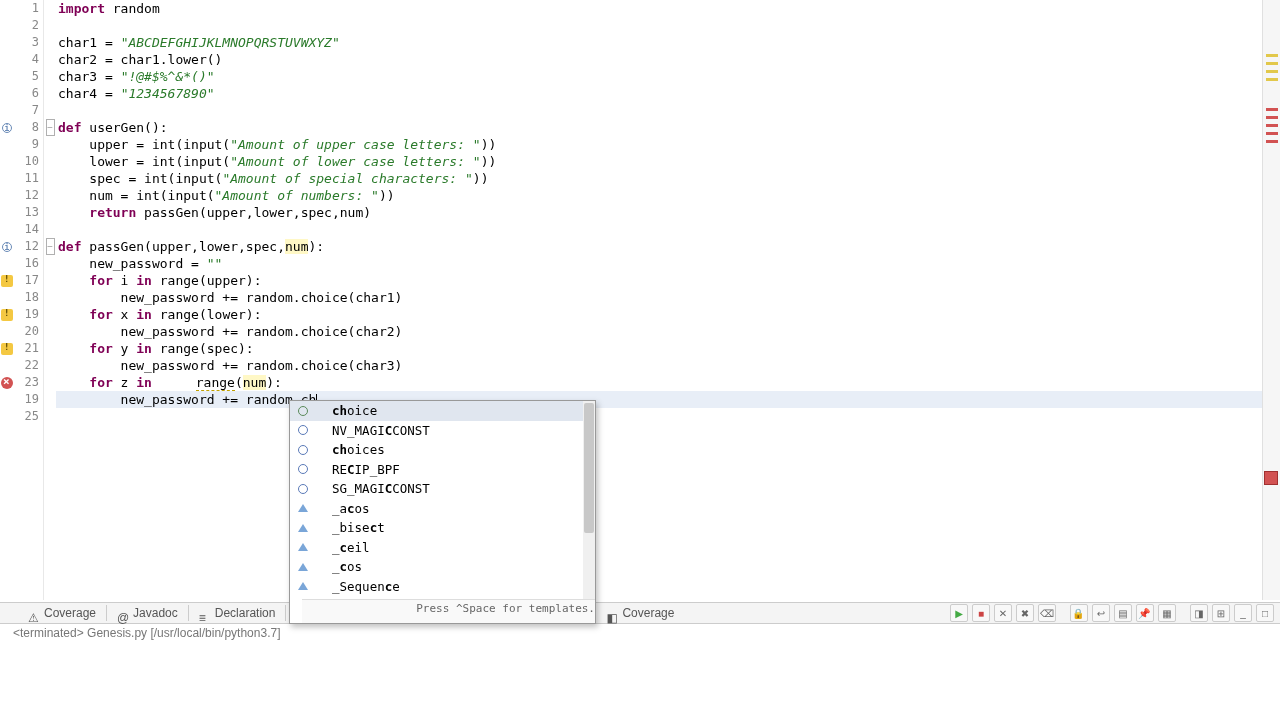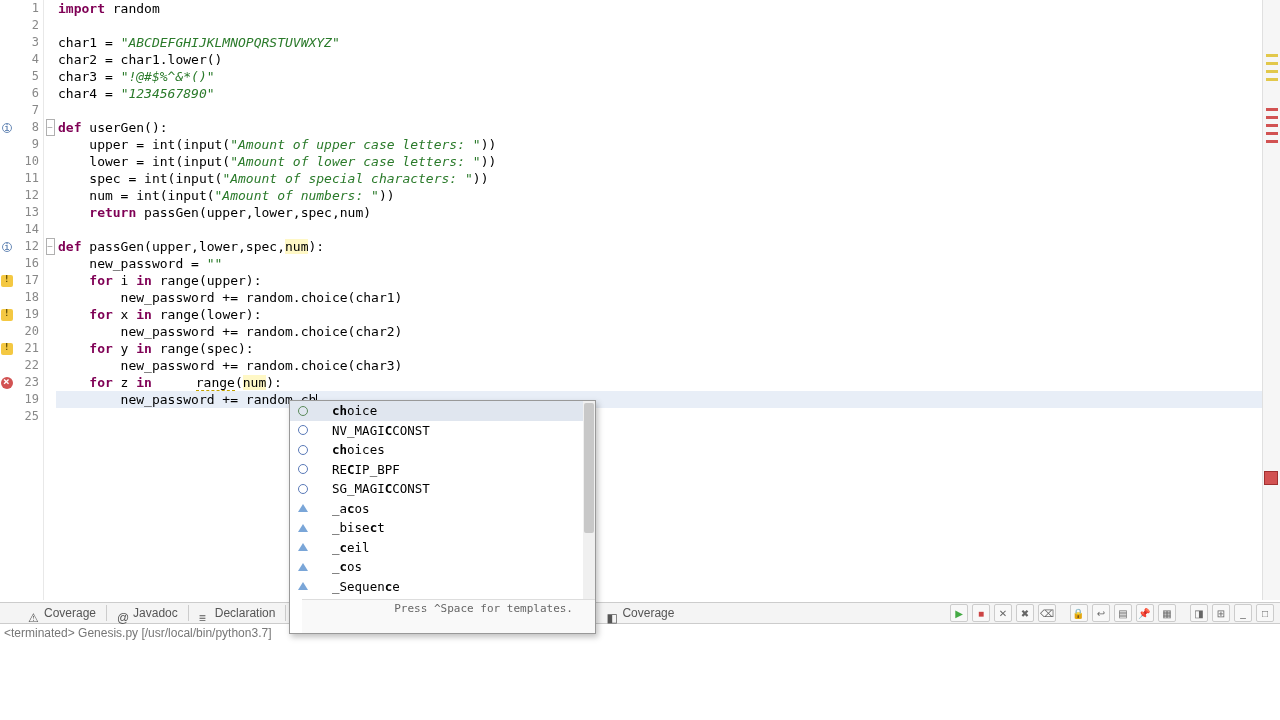--- a/index.html
+++ b/index.html
@@ -44,34 +44,34 @@
   
   .autocomplete { position:absolute; top:400px; left:289px; width:307px; background:#fff; border:1px solid #999; box-shadow:2px 3px 6px rgba(0,0,0,0.25); z-index:50; }
   .ac-list { max-height:198px; overflow:hidden; position:relative; }
   .ac-item { height:19.5px; line-height:19.5px; padding-left:8px; display:flex; align-items:center; gap:24px; font-size:12.5px; cursor:pointer; }
   .ac-item.sel { background:#e0e6ef; }
   .ac-icon-circle { width:10px; height:10px; border:1.5px solid #5a8a5a; border-radius:50%; flex-shrink:0; }
   .ac-icon-circle.blue { border-color:#5a7ab8; }
   .ac-icon-tri { width:0; height:0; border-left:5px solid transparent; border-right:5px solid transparent; border-bottom:8px solid #7aa6d8; flex-shrink:0; }
   .ac-scrollbar { position:absolute; right:0; top:0; width:12px; height:100%; background:#f0f0f0; }
   .ac-thumb { position:absolute; right:1px; top:2px; width:10px; height:130px; background:#c8c8c8; border-radius:2px; }
-  .ac-footer { height:34px; line-height:18px; font-size:11px; color:#666; text-align:right; padding-right:22px; background:#f9f9f9; border-top:1px solid #ddd;margin-left:12px; }
+  .ac-footer { height:24px; line-height:18px; font-size:11px; color:#666; text-align:right; padding-right:0; background:#f9f9f9; border-top:1px solid #ddd;margin-left:12px; }
   
   .bottom-tabs { position:absolute; top:602px; left:0; right:0; height:22px; border-top:1px solid #ccc; border-bottom:1px solid #ccc; background:#f4f4f4; display:flex; align-items:center; font-family:"Helvetica Neue",Arial,sans-serif; font-size:12px; }
   .bt-tab { padding:0 10px; height:22px; line-height:22px; color:#555; display:flex; align-items:center; gap:4px; cursor:pointer; }
   .bt-tab.hidden-left { padding-left:28px; }
   .bt-sep { width:1px; height:16px; background:#ccc; }
   .bt-icon { width:12px; height:12px; display:inline-block; }
   
   .toolbar-right { margin-left:auto; display:flex; gap:4px; padding-right:6px; align-items:center; }
   .tb-btn { width:18px; height:18px; border:1px solid #ccc; background:#f8f8f8; border-radius:2px; cursor:pointer; display:flex; align-items:center; justify-content:center; font-size:10px; color:#666; }
   .tb-btn.red { color:#c44; }
   .tb-btn.grn { color:#4a4; }
   
-  .terminated { position:absolute; top:626px; left:4px; font-family:"Helvetica Neue",Arial,sans-serif; font-size:12px; color:#777; }
+  .terminated { position:absolute; top:626px; left:13px; font-family:"Helvetica Neue",Arial,sans-serif; font-size:12px; color:#777; }
   
   b.match { font-weight:bold; }
 </style>
 </head>
 <body>
 
 <div class="editor-wrap">
   <div class="gutter-icons" id="gutter-icons">
       <div class="g-icon"></div>
       <div class="g-icon"></div>

